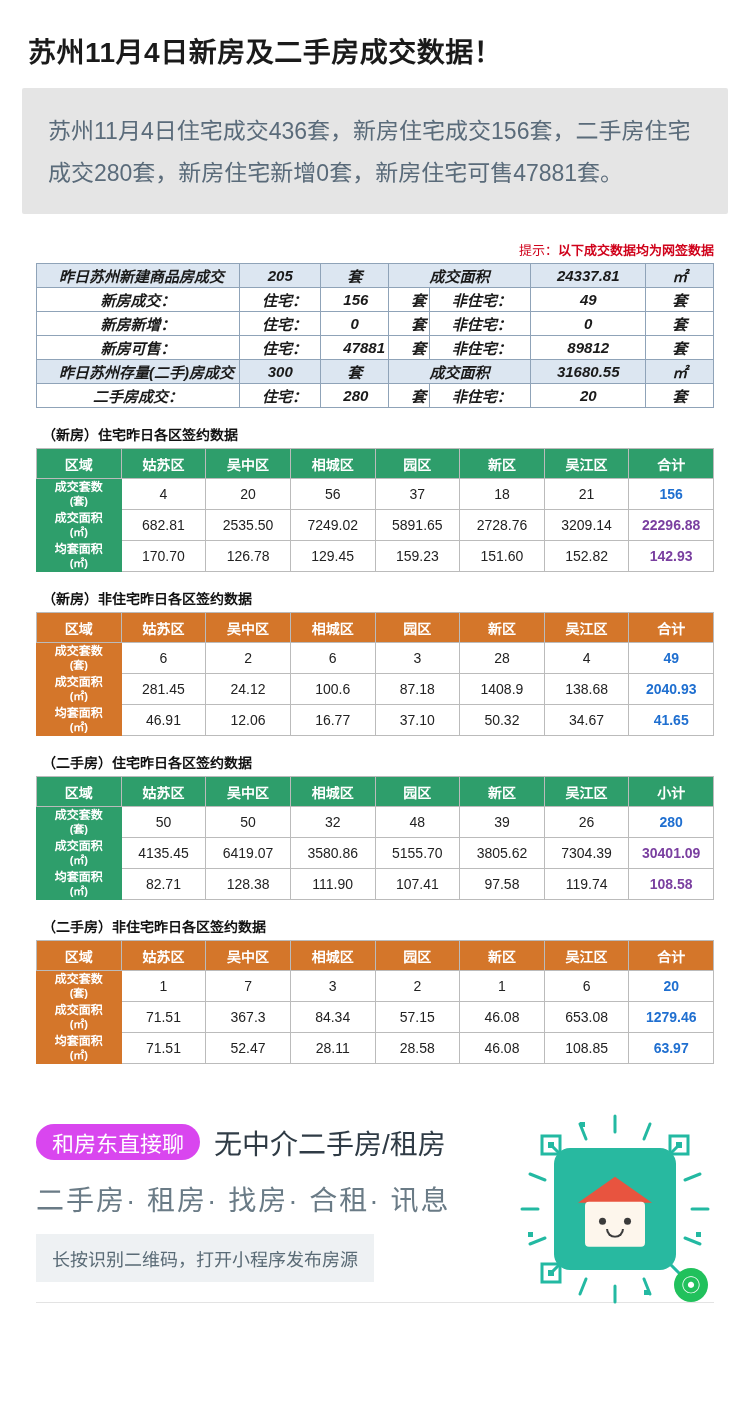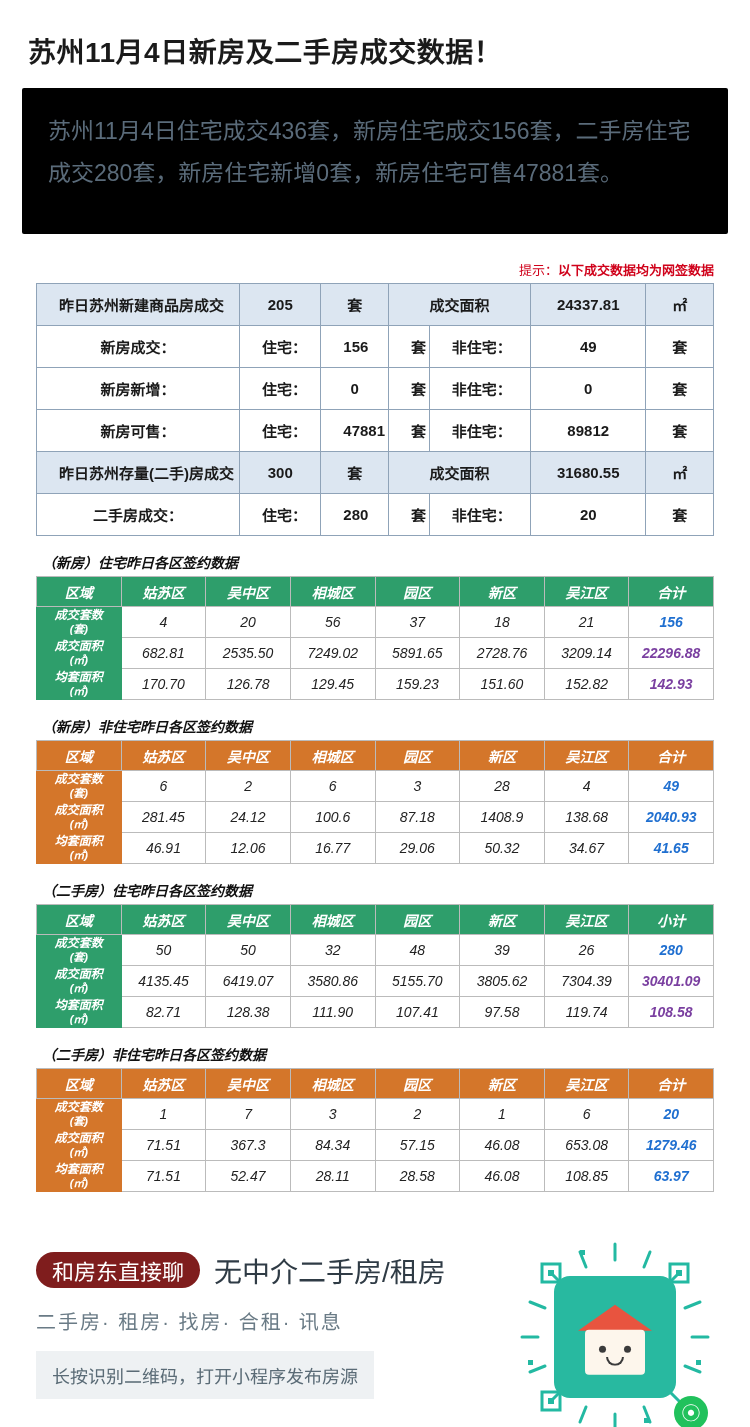--- a/index.html
+++ b/index.html
@@ -21,22 +21,22 @@
     padding: 30px 28px 12px 28px;
     font-size: 28px;
     font-weight: bold;
     color: #1a1a1a;
     letter-spacing: 0.5px;
   }
 
   
   .summary {
     margin: 6px 22px 0 22px;
-    background: #000000;
-    padding: 22px 26px 40px 26px;
+    background: #e5e5e5;
+    padding: 22px 26px 20px 26px;
     border-radius: 2px;
   }
   .summary p {
     margin: 0;
     font-size: 23px;
     line-height: 42px;
     color: #5a6b7a;
   }
 
   
@@ -52,35 +52,36 @@
   
   .tblwrap { margin: 2px 36px 0 36px; }
   table.main {
     width: 100%;
     border-collapse: collapse;
     font-size: 15px;
     table-layout: fixed;
   }
   table.main td {
     border: 1px solid #8fa3b8;
-    height: 42px;
+    height: 24px;
     padding: 1px 22px;
     text-align: center;
     white-space: nowrap;
+    font-style: italic;
   }
   table.main tr.band td { background: #dce6f1; font-weight: bold; color: #1a1a1a; }
   table.main tr.plain td { background: #ffffff; font-weight: bold; color: #1a1a1a; }
   .num-blue { color: #1f6fd0; font-weight: bold; }
   .num-red  { color: #c0392b; font-weight: bold; }
   .num-dark { color: #222; font-weight: bold; }
   .lbl-left { text-align: center; }
   .unit { font-weight: bold; }
 
   
-  .section { margin: 16px 36px 0 36px; font-style: italic; }
+  .section { margin: 16px 36px 0 36px; }
   .section-title {
     font-size: 14px;
     font-weight: bold;
     color: #111;
     margin: 0 0 4px 6px;
   }
   table.grid {
     width: 100%;
     border-collapse: collapse;
     table-layout: fixed;
@@ -120,36 +121,36 @@
 
   
   .promo {
     margin: 40px 0 0 0;
     padding: 18px 36px 10px 36px;
     position: relative;
     min-height: 190px;
   }
   .promo-row1 { display: flex; align-items: center; gap: 14px; }
   .pill {
-    background: #7f1d1d;
+    background: #d946ef;
     color: #fff;
     font-size: 22px;
     padding: 2px 16px;
     border-radius: 20px;
     white-space: nowrap;
   }
   .promo-big {
     font-size: 28px;
     color: #2f3b45;
     font-weight: normal;
     white-space: nowrap;
   }
   .promo-row2 {
     margin-top: 16px;
-    font-size: 20px;
+    font-size: 28px;
     color: #6a7b86;
     letter-spacing: 2px;
   }
   .promo-row3 {
     margin-top: 16px;
     display: inline-block;
     background: #eef1f3;
     color: #5a6b76;
     font-size: 18px;
     padding: 11px 16px;
@@ -409,21 +410,21 @@
               <td class="val">87.18</td>
               <td class="val">1408.9</td>
               <td class="val">138.68</td>
               <td class="total">2040.93</td>
             </tr>
             <tr>
               <td class="rowhead"><span>均套面积</span><small>(㎡)</small></td>
               <td class="val">46.91</td>
               <td class="val">12.06</td>
               <td class="val">16.77</td>
-              <td class="val">29.06</td>
+              <td class="val">37.10</td>
               <td class="val">50.32</td>
               <td class="val">34.67</td>
               <td class="total">41.65</td>
             </tr>
           </tbody>
         </table>
       </div>
       <div class="section">
         <div class="section-title">（二手房）住宅昨日各区签约数据</div>
         <table class="grid theme-green">

